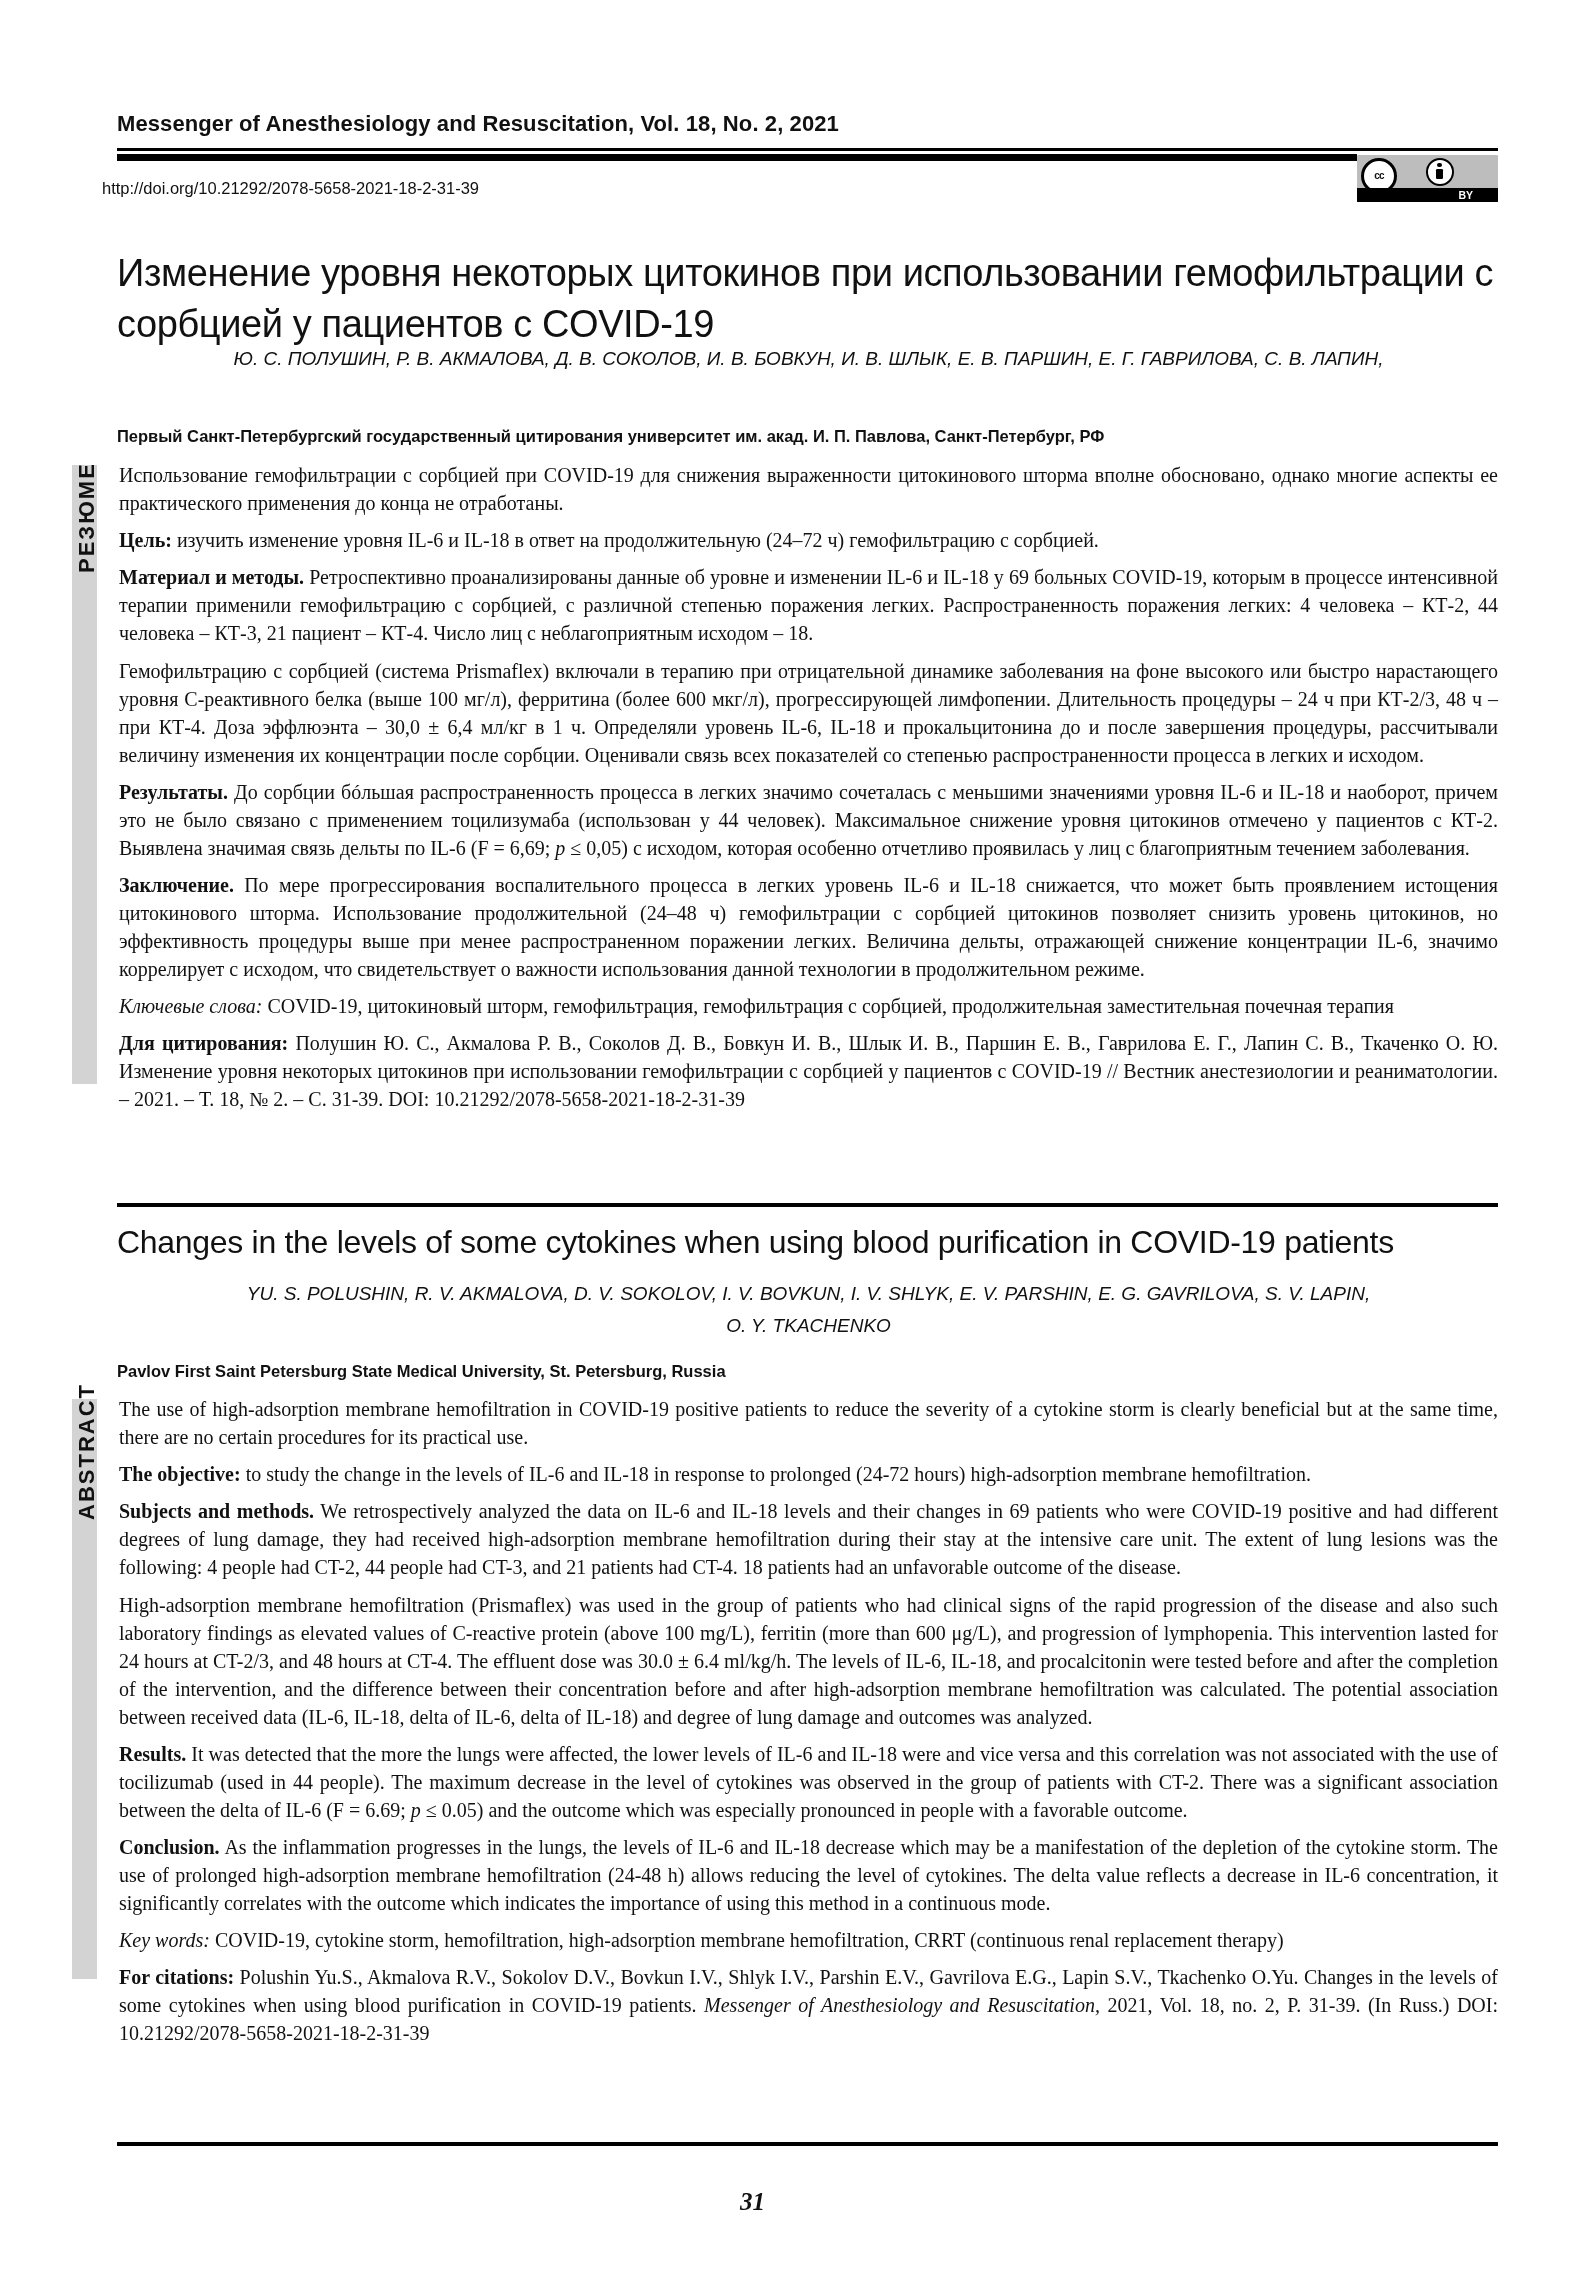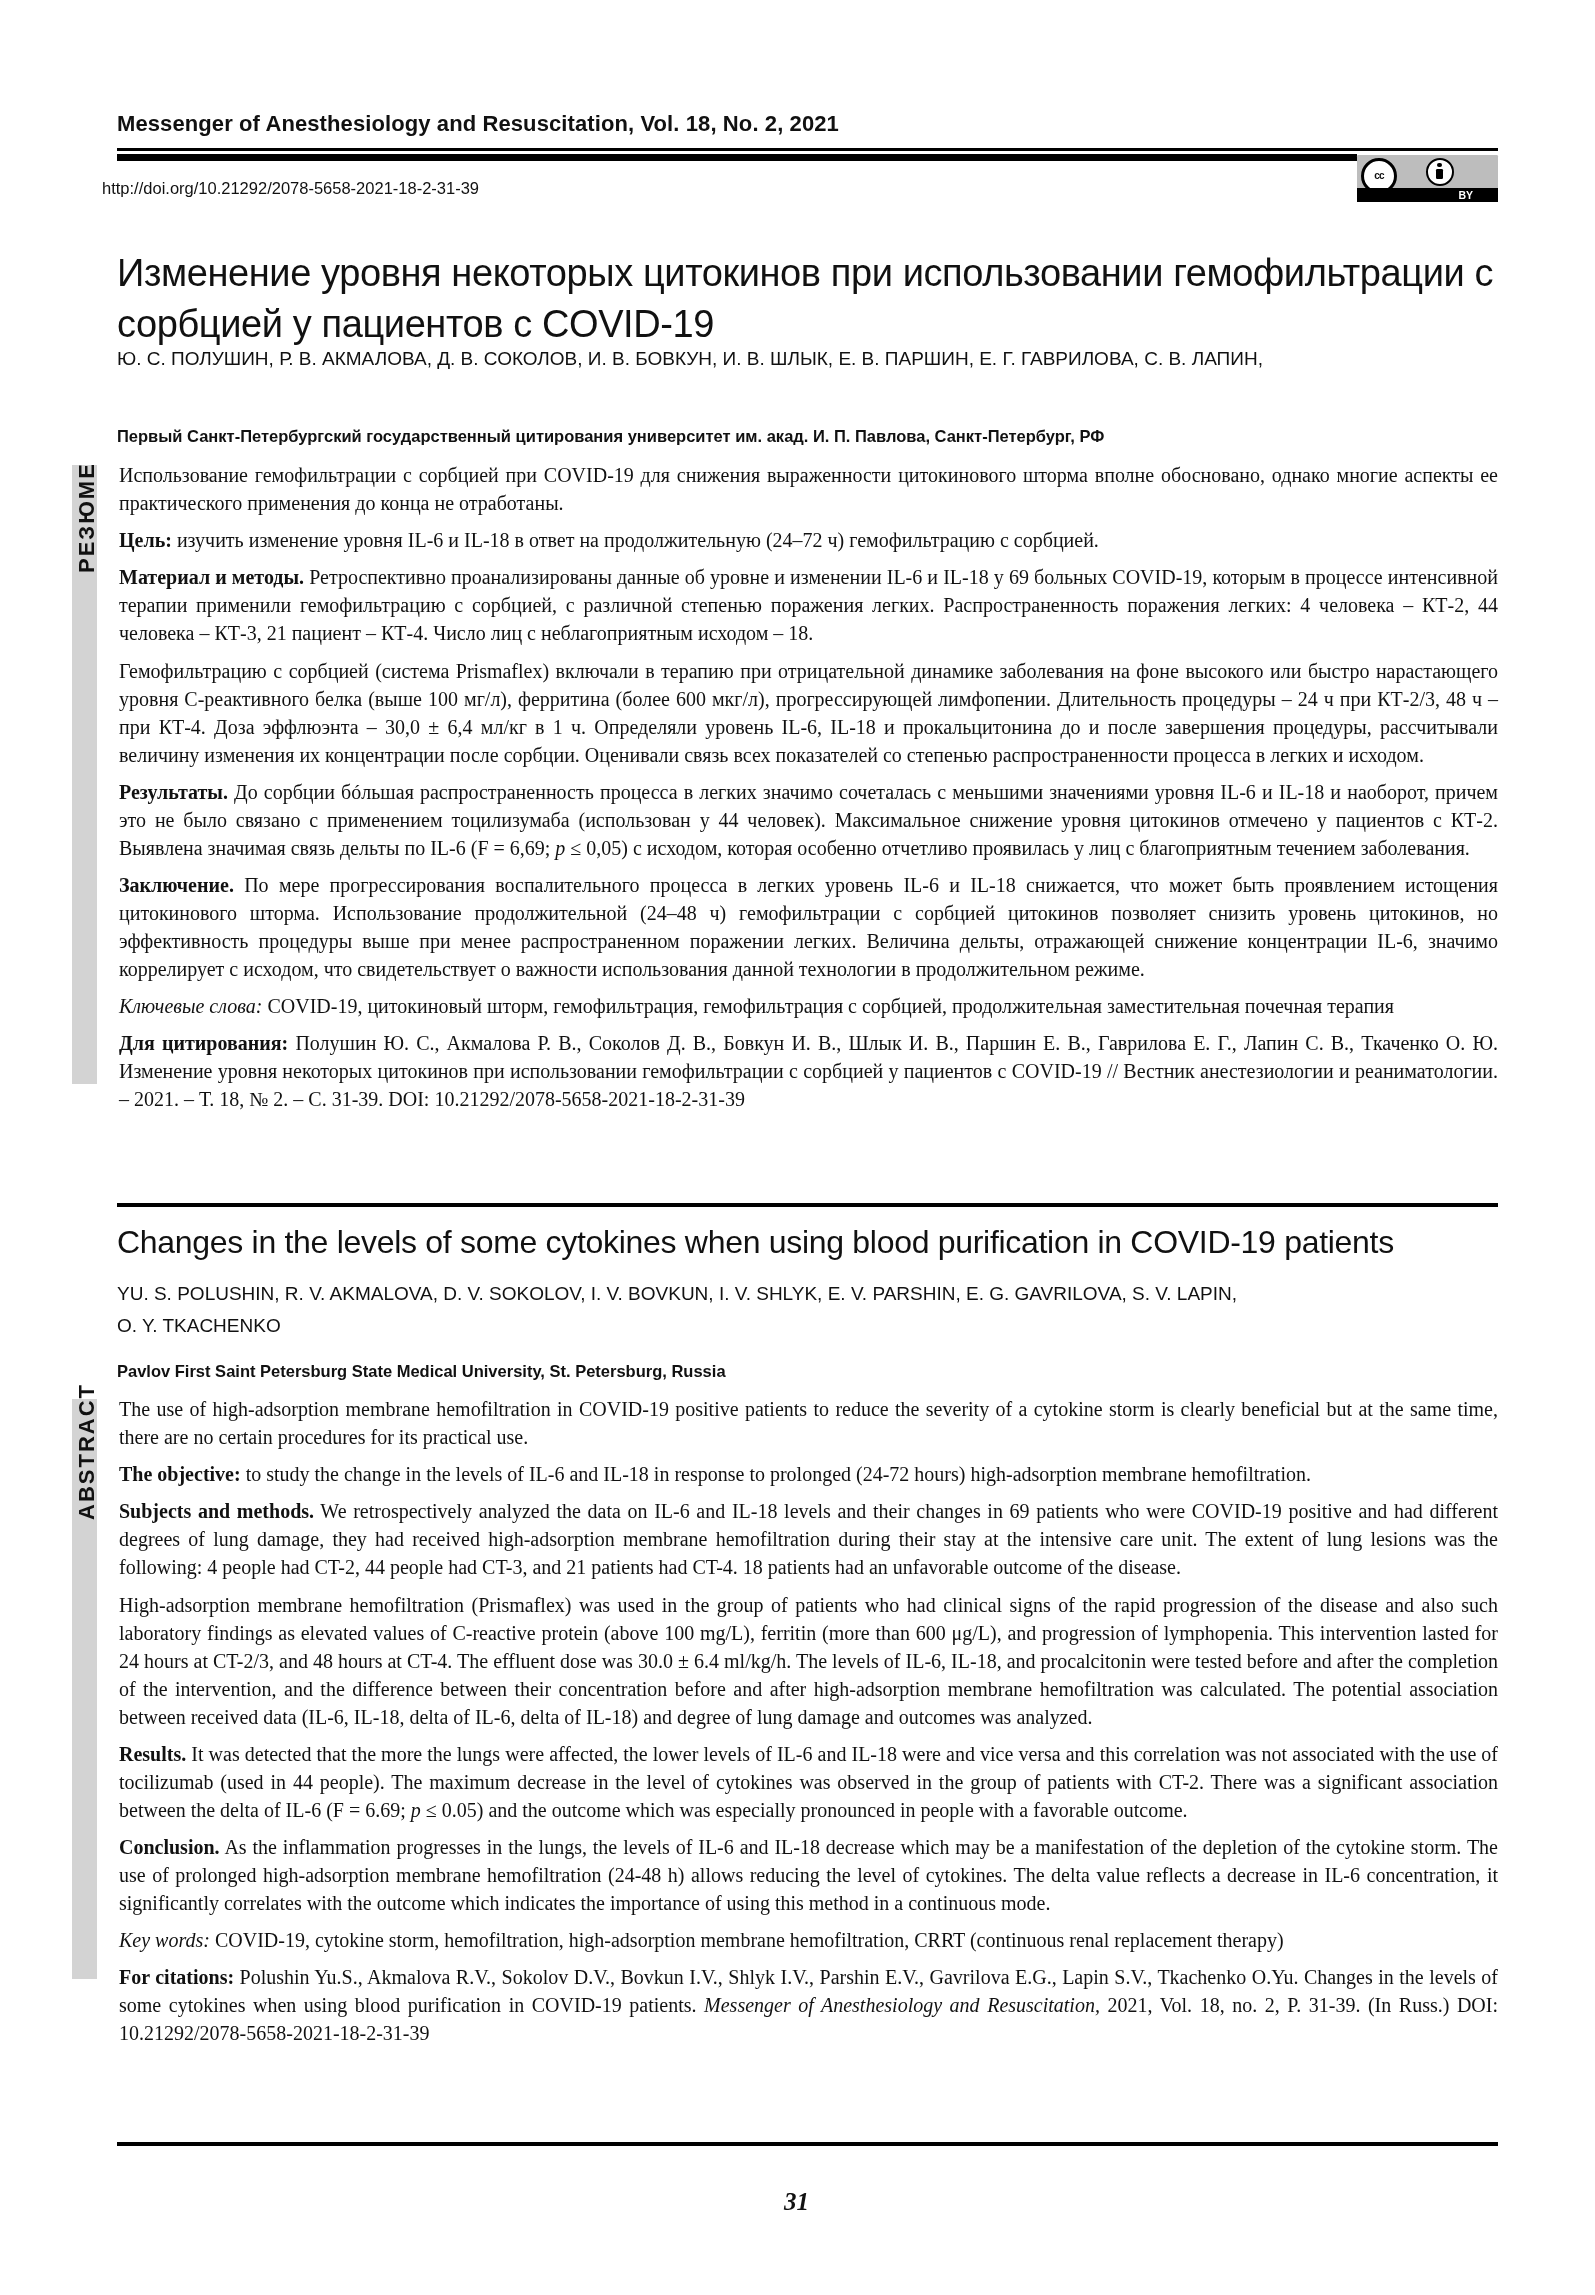--- a/index.html
+++ b/index.html
@@ -15,36 +15,36 @@
 
   #cc-badge { position: absolute; left: 1357px; top: 155px; width: 141px; height: 47px; background: #bdbdbd; border-radius: 1.3px 1.3px 0 0; overflow: hidden; }
   #cc-badge .by-bar { position: absolute; left: 0; bottom: 0; width: 100%; height: 14.5px; background: #000; }
   #cc-badge .by-text { position: absolute; right: 25px; bottom: 0.7px; color: #fff; font-size: 10.5px; font-weight: bold; }
   #cc-badge .cc-circle { position: absolute; left: 4px; top: 2.6px; width: 36px; height: 36px; border-radius: 50%; background: #fff; border: 3.3px solid #000; box-sizing: border-box; display: flex; align-items: center; justify-content: center; font-weight: bold; font-size: 10px; letter-spacing: -0.7px; }
   #cc-badge .person-circle { position: absolute; left: 69px; top: 2.6px; width: 28px; height: 28px; border-radius: 50%; background: #fff; border: 2.6px solid #000; box-sizing: border-box; }
   #cc-badge .person-head { position: absolute; left: 9.2px; top: 3.3px; width: 4.6px; height: 4.6px; border-radius: 50%; background: #000; }
   #cc-badge .person-body { position: absolute; left: 8px; top: 9.2px; width: 7.2px; height: 10.5px; background: #000; border-radius: 1.3px; }
 
   .ru-title { position: absolute; left: 117px; top: 223px; width: 1383px; font-size: 38px; line-height: 51px; font-weight: normal; letter-spacing: -0.4px; }
-  .authors { position: absolute; left: 117px; font-size: 19px; line-height: 32px; width: 1383px; }
+  .authors { position: absolute; left: 117px; font-size: 19px; line-height: 32px; font-style: italic; width: 1383px; text-align: center; }
   .affil { position: absolute; left: 117px; font-size: 16.5px; font-weight: bold; }
 
   .side-tab { position: absolute; left: 72px; width: 25px; background: #d3d3d3; }
   .side-label { position: absolute; left: 74px; font-size: 22px; font-weight: bold; transform-origin: left top; transform: rotate(-90deg); white-space: nowrap; letter-spacing: 2px; }
 
   .abstract-block { position: absolute; left: 119px; width: 1379px; font-size: 20px; line-height: 28px; text-align: justify; }
   .abstract-block p { margin: 0 0 9.2px 0; }
   .abstract-block b { font-weight: bold; }
   .abstract-block i { font-style: italic; }
 
   #mid-rule { position: absolute; left: 117px; top: 1203px; width: 1381px; height: 4px; background: #000; }
   .en-title { position: absolute; left: 117px; top: 1224px; font-size: 32px; letter-spacing: -0.3px; white-space: nowrap; }
 
   #bottom-rule { position: absolute; left: 117px; top: 2142px; width: 1381px; height: 4px; background: #000; }
-  #page-number { position: absolute; left: 784px; top: 2188px; font-size: 25px; font-weight: bold; font-style: italic; }
+  #page-number { position: absolute; left: 740px; top: 2188px; font-size: 25px; font-weight: bold; font-style: italic; }
 </style>
 </head>
 <body>
 
 <div id="journal-header" class="sans">Messenger of Anesthesiology and Resuscitation, Vol. 18, No. 2, 2021</div>
 <div id="rule-thin"></div>
 <div id="rule-thick"></div>
 <div id="doi-line" class="sans">http://doi.org/10.21292/2078-5658-2021-18-2-31-39</div>
 
 <div id="cc-badge" class="sans">

